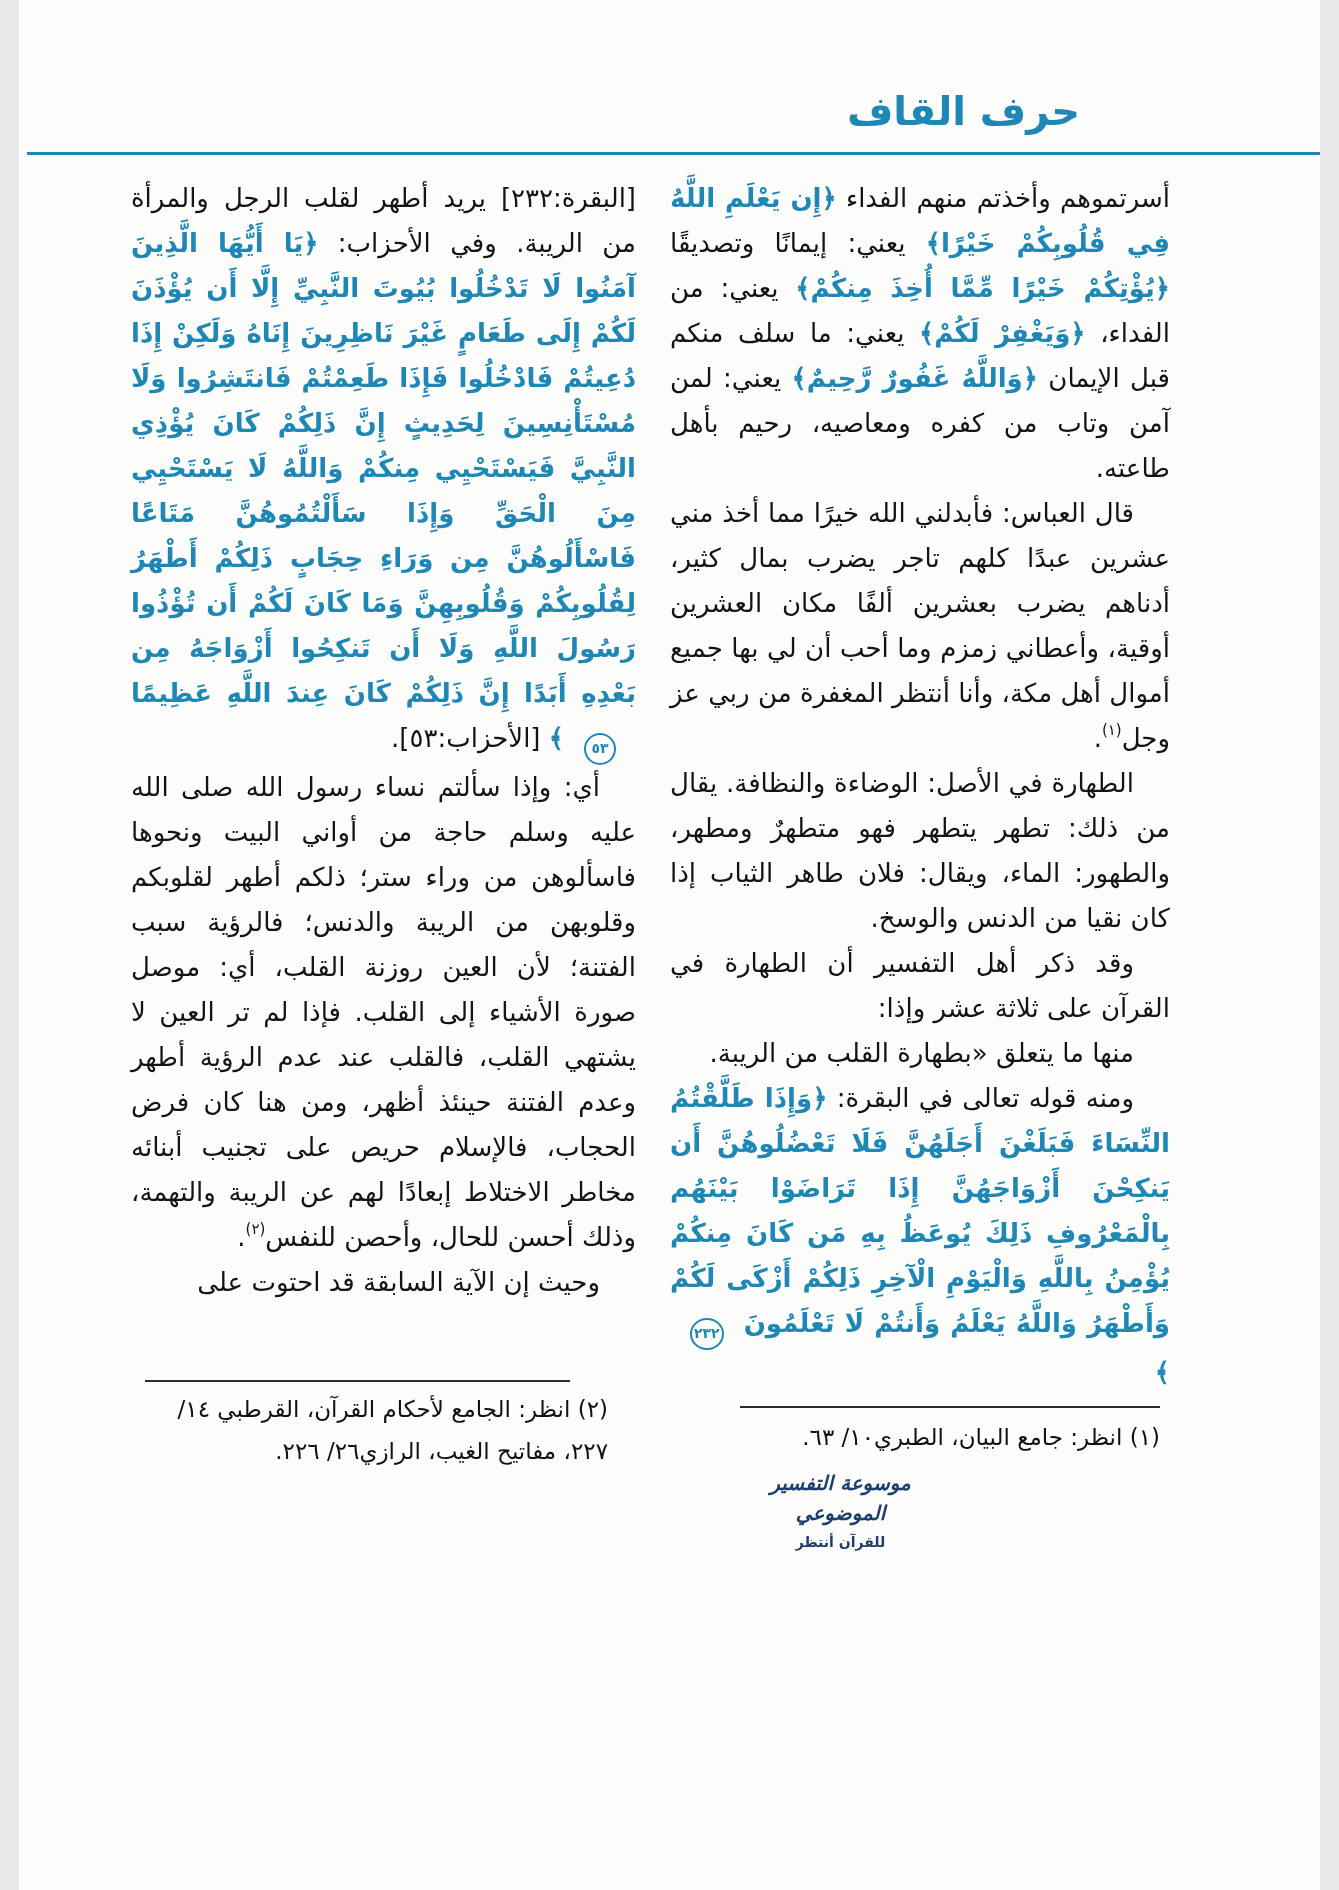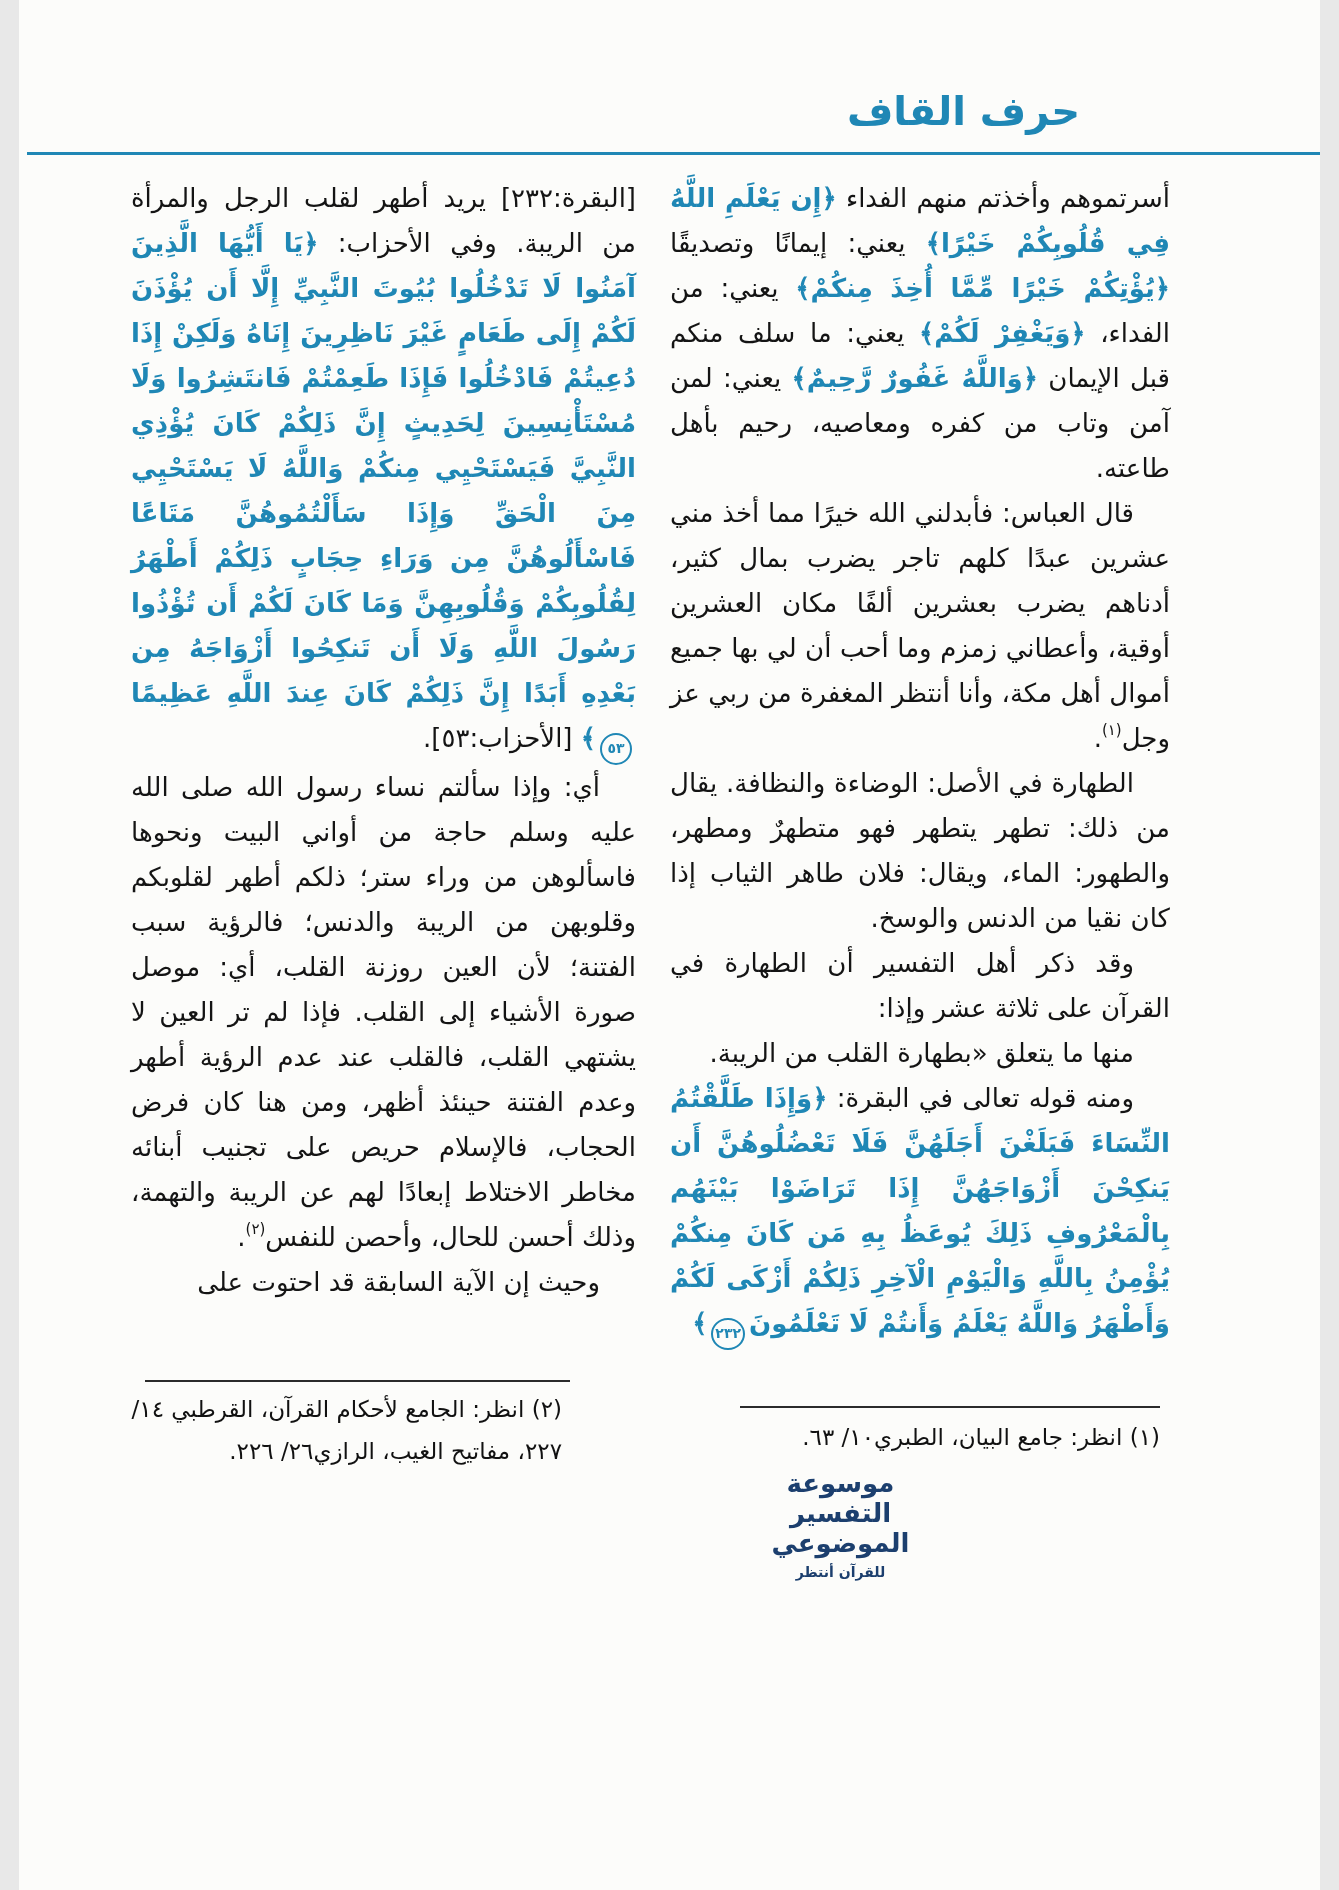--- a/index.html
+++ b/index.html
@@ -38,37 +38,37 @@
   p.para{margin:0;padding:0;}
   p.indent{text-indent:36px;}
   .t-n{color:var(--ink);}
   .t-q{color:var(--accent);font-weight:bold;}
   .t-b{font-weight:bold;color:var(--ink);}
   .t-sup{font-size:15px;vertical-align:12px;line-height:0;}
   .t-m{
     display:inline-block;min-width:32px;height:32px;line-height:27px;
     border:2px solid var(--accent);border-radius:50%;
     color:var(--accent);font-size:14px;font-weight:bold;text-align:center;
-    vertical-align:-6px;margin:0 4px;box-sizing:border-box;text-indent:0;
+    vertical-align:-6px;margin:0 20px;box-sizing:border-box;text-indent:0;
     padding:0 2px;
   }
   .fn-rule{position:absolute;height:2px;background:#2b2b2b;}
   .fn-rule-right{top:1406px;right:160px;width:420px;}
   .fn-rule-left{top:1380px;right:750px;width:425px;}
   .footnote{
     position:absolute;font-size:23px;line-height:42px;color:#111;
     text-align:right;
   }
   .footnote-right{top:1416px;right:160px;width:480px;}
-  .footnote-left{top:1388px;right:758px;width:432px;}
+  .footnote-left{top:1388px;right:712px;width:432px;}
   .logo{
     position:absolute;top:1468px;right:372px;width:215px;
     text-align:center;color:var(--logo);
   }
-  .logo-line1{font-size:26px;font-weight:bold;line-height:30px;}
+  .logo-line1{font-size:20px;font-weight:bold;line-height:30px;font-style:italic;}
   .logo-line2{font-size:14px;font-weight:bold;margin-top:6px;}
   .page-ribbon{
     position:absolute;top:1488px;right:0;width:326px;height:73px;
     border-radius:40px 0 0 40px;
     background:linear-gradient(180deg,var(--ribbon-light) 0%,var(--ribbon-dark) 100%);
     box-shadow:0 2px 4px rgba(0,0,0,0.25);
   }
   .page-number{
     position:absolute;left:28px;top:12px;
     color:#ffffff;font-size:38px;font-weight:bold;

